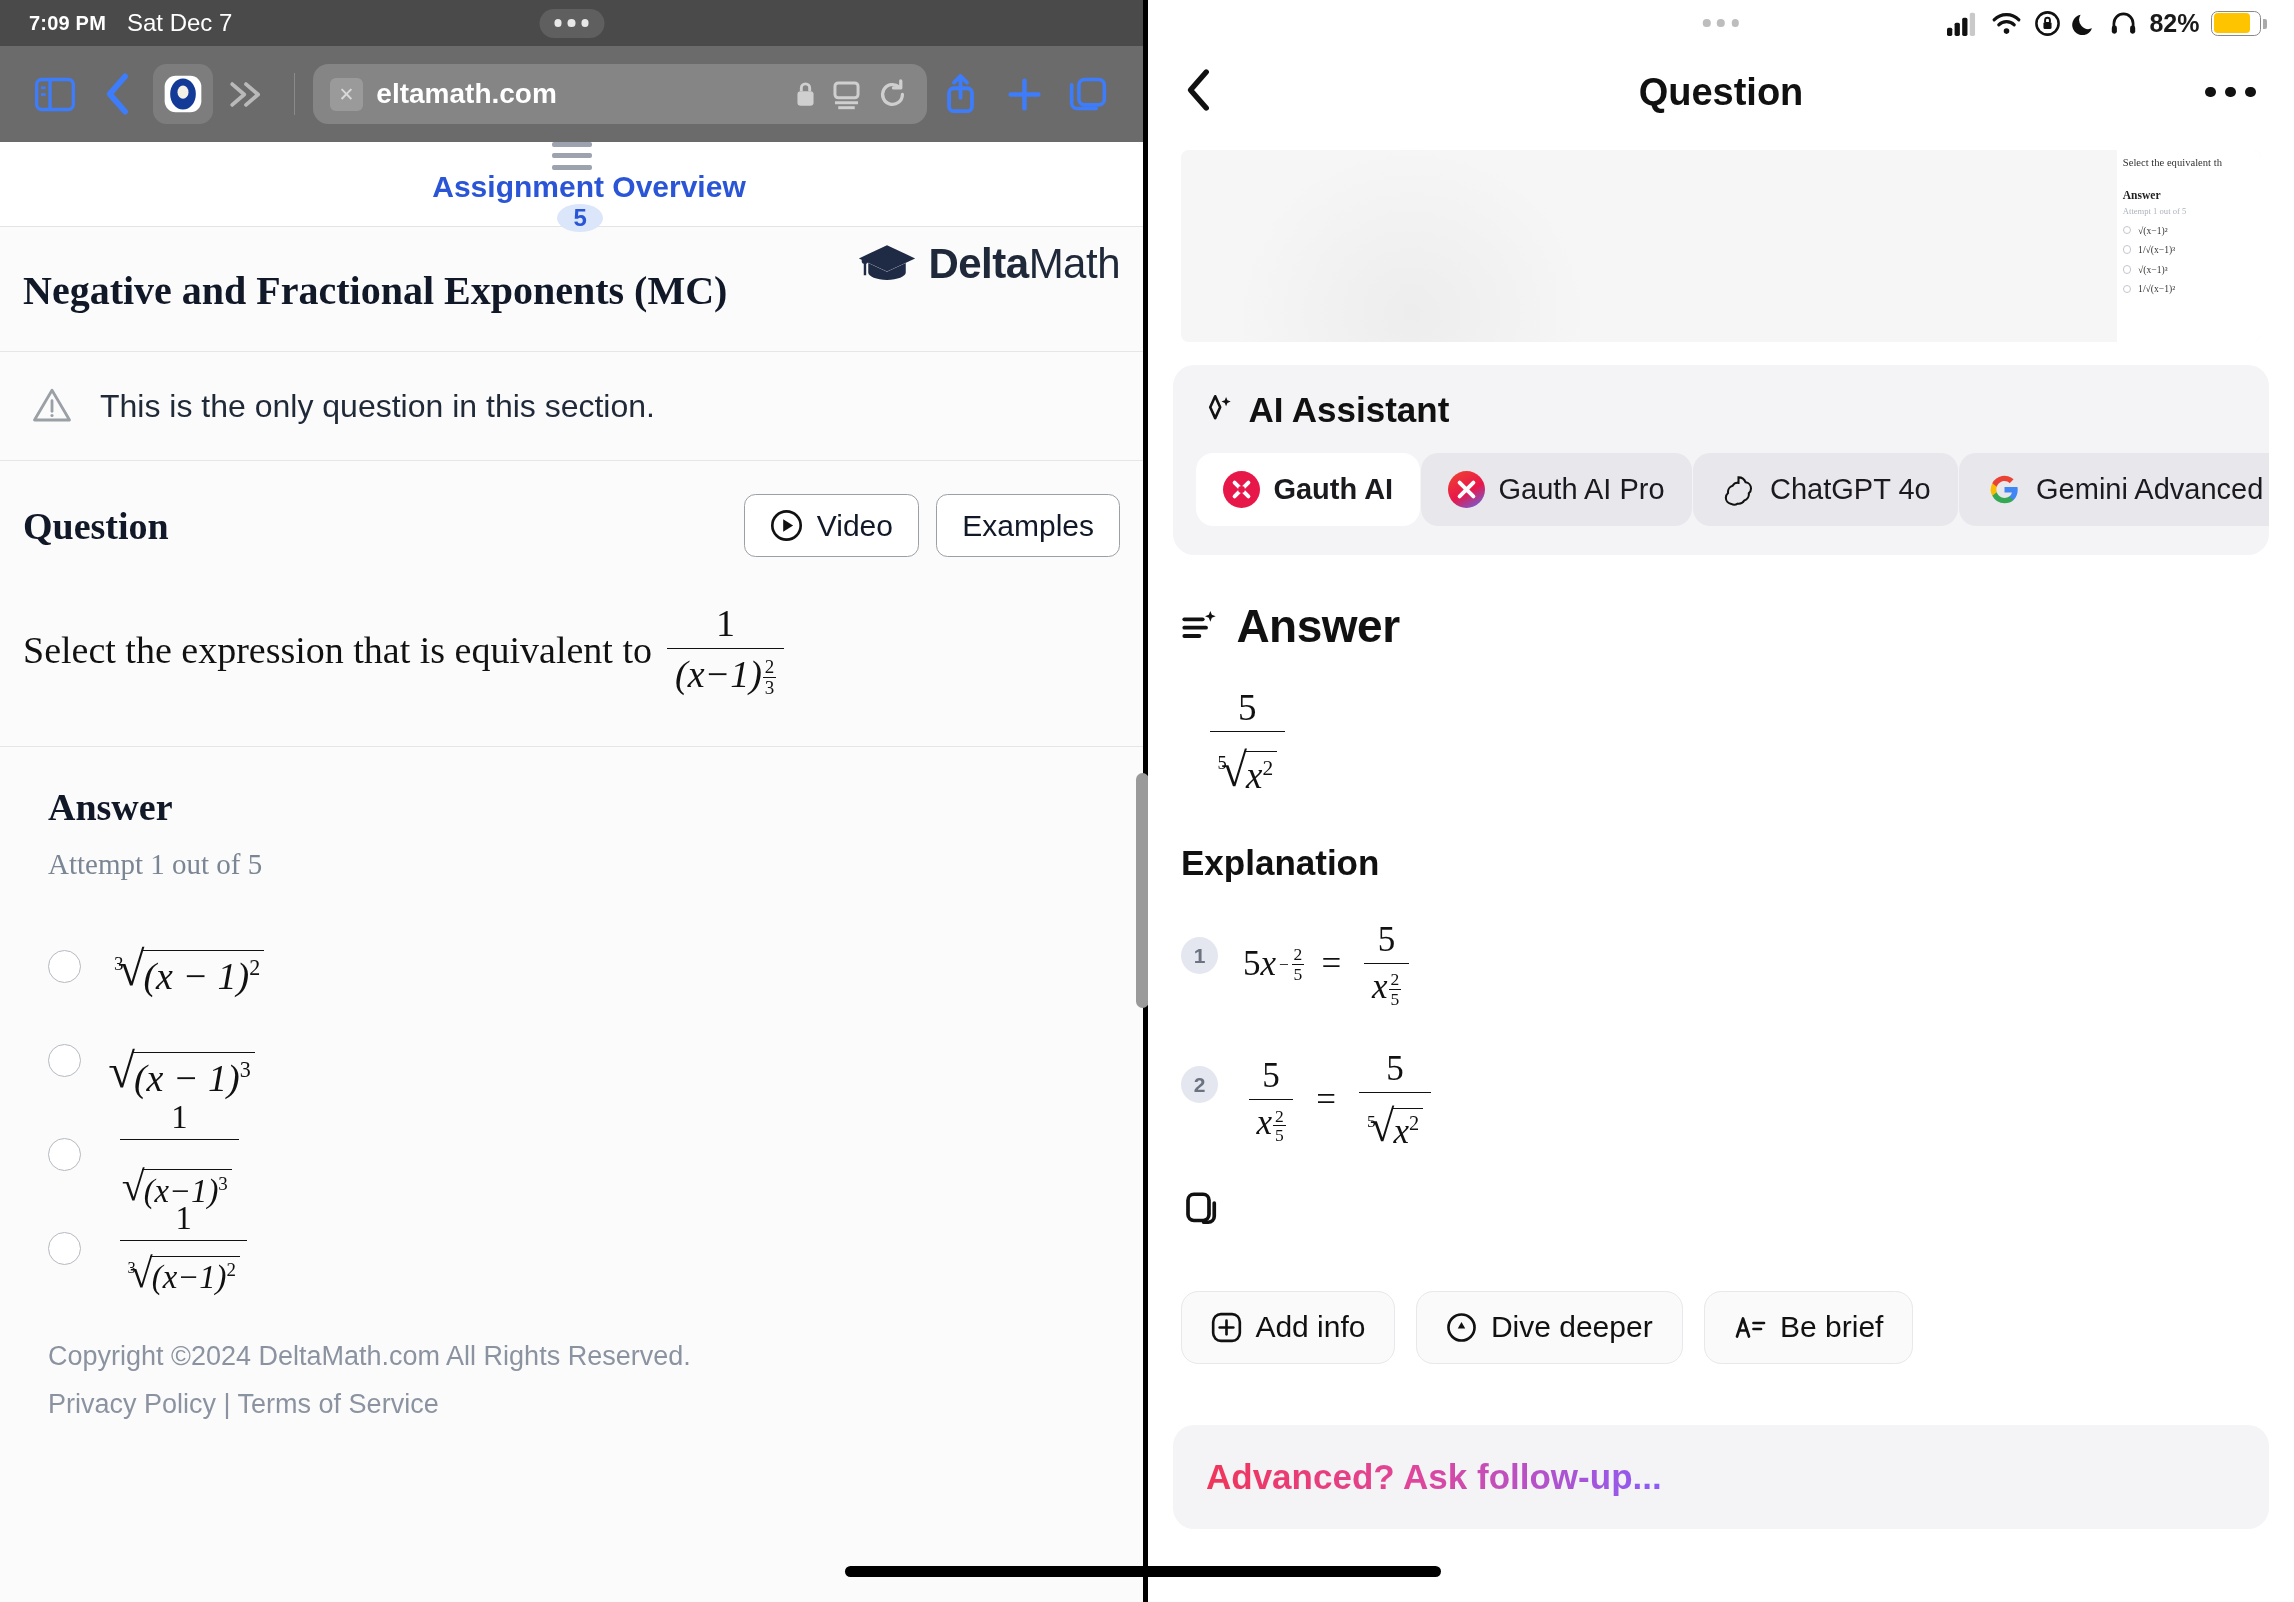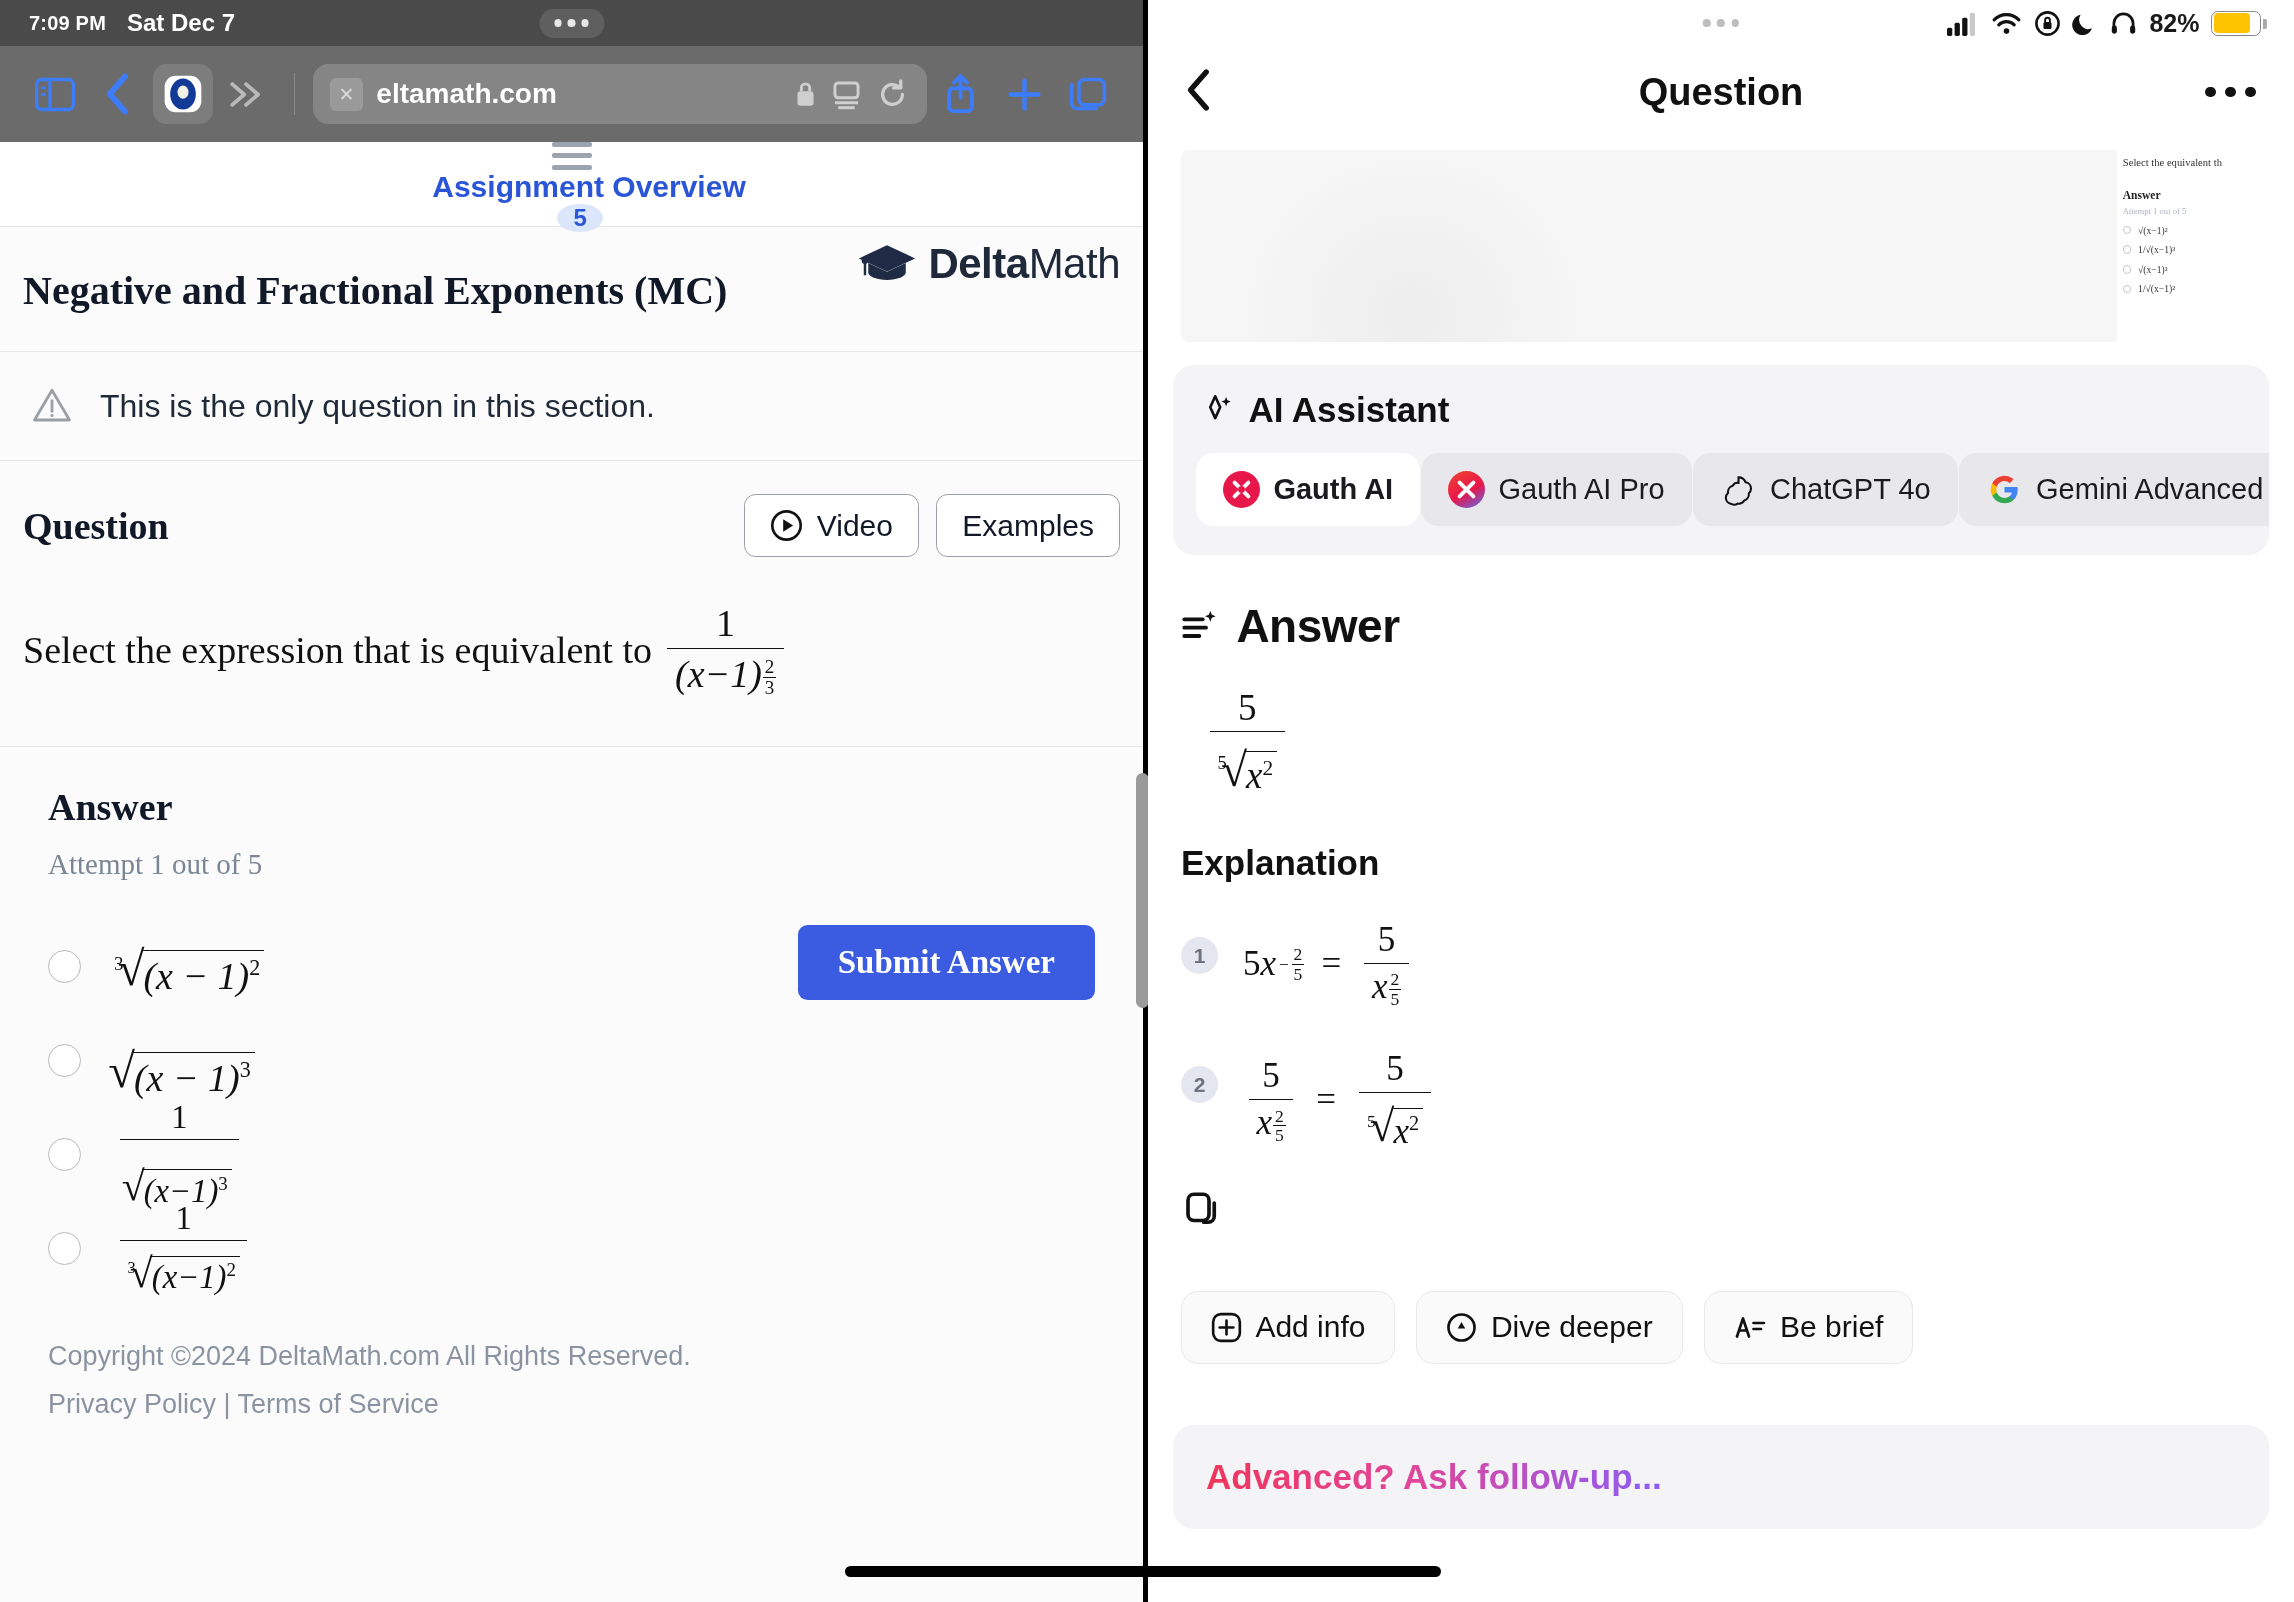--- a/index.html
+++ b/index.html
@@ -14,21 +14,21 @@
   
   .left-pane {
     position:absolute; left:0; top:0; width:1143px; height:1602px;
     background:#fbfbfb; overflow:hidden;
   }
   .ios-statusbar {
     height:46px; background:#4a4a4a; color:#fff;
     display:flex; align-items:center; padding:0 29px; position:relative;
   }
   .sb-time { font-size:20px; font-weight:700; letter-spacing:0.2px; }
-  .sb-date { font-size:24px; font-weight:700; margin-left:21px; }
+  .sb-date { font-size:24px; font-weight:400; margin-left:21px; }
   .sb-pill {
     position:absolute; left:50%; transform:translateX(-50%);
     width:65px; height:29px; border-radius:14.4px; background:#5f5f5f;
     display:flex; align-items:center; justify-content:center; gap:5.8px;
   }
   .sb-pill i { width:7.7px; height:7.7px; border-radius:50%; background:#e8e8e8; display:block; }
 
   .safari-toolbar {
     height:96px; background:#6b6b6b;
     display:flex; align-items:center; padding:0 25px; gap:3.8px;
@@ -448,21 +448,20 @@
                       <span class="rad-idx">3</span>
                       <span class="rad-sym">√</span>
                       <span class="rad-body"><span class="mi">(x−1)</span><span class="sup">2</span></span>
                     </span>
                 </span>
               </span>
             </span>
           </label>
 
         </div>
-        <button class="submit-btn">Submit Answer</button>
       </div>
     </div>
 
     <div class="left-footer">
       <div class="foot-line">Copyright ©2024 DeltaMath.com All Rights Reserved.</div>
       <div class="foot-line">
         <a href="#">Privacy Policy</a>
         <span>|</span>
         <a href="#">Terms of Service</a>
       </div>

